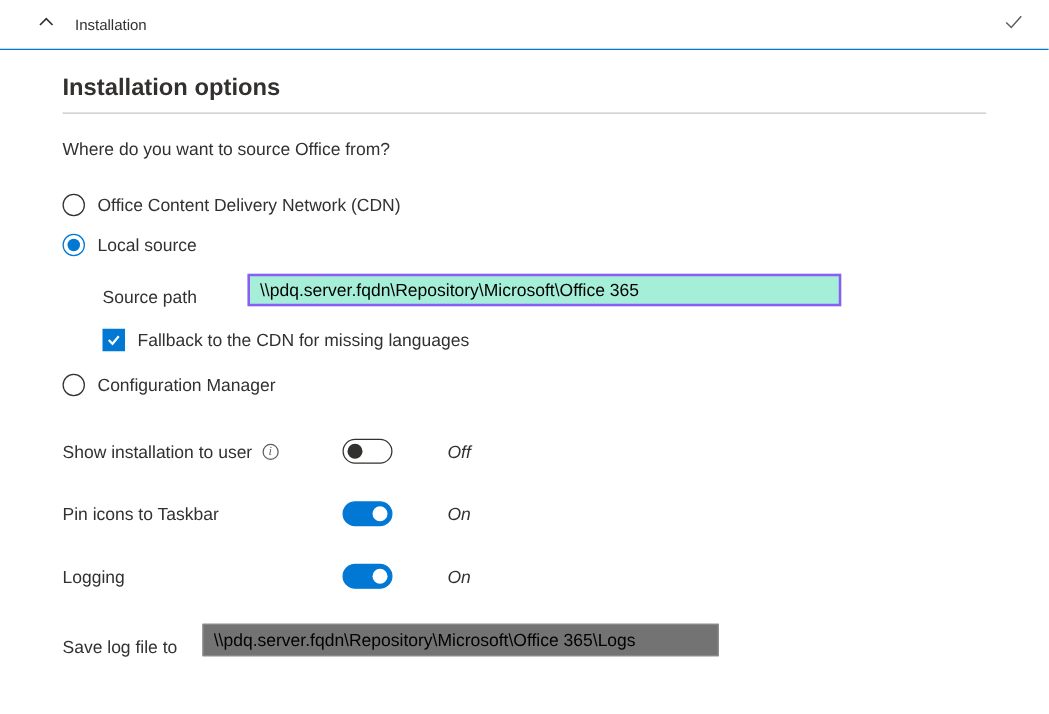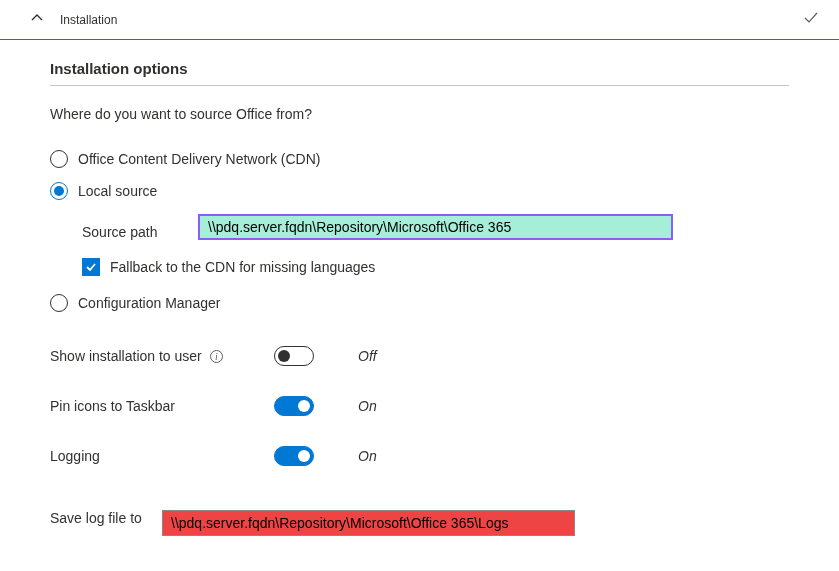--- a/index.html
+++ b/index.html
@@ -26,21 +26,21 @@
     font-weight: 400;
     flex: 1;
   }
   .section-header .check {
     color: #605e5c;
   }
   .body {
     padding: 20px 50px 20px 50px;
   }
   .subheading {
-    font-size: 15px;
+    font-size: 19px;
     font-weight: 600;
     padding-bottom: 8px;
     border-bottom: 1px solid #c8c6c4;
     margin-bottom: 20px;
   }
   .question {
     font-size: 14px;
     margin-bottom: 28px;
   }
   .radio-row {
@@ -149,35 +149,35 @@
   .toggle.on .knob {
     width: 12px; height: 12px;
     border-radius: 50%;
     background: #fff;
     position: absolute;
     right: 3px; top: 3px;
   }
   .toggle-state { font-size: 14px; font-style: italic; }
   .save-row {
     display: flex;
-    align-items: flex-start;
-    margin-top: 44px;
+    align-items: flex-end;
+    margin-top: 28px;
   }
   .save-label {
     width: 112px;
     font-size: 14px;
   }
   .save-input {
     flex: 0 0 413px;
     height: 26px;
     padding: 2px 8px;
     font-family: inherit;
     font-size: 14px;
     border: 1px solid #8a8886;
-    background: #ef4444;
+    background: #737373;
     outline: none;
   }
 </style>
 </head>
 <body>
 
 <div class="section-header">
   <span class="chevron">
     <svg width="14" height="14" viewBox="0 0 14 14">
         <path d="M2 9 L7 4 L12 9" stroke="#323130" stroke-width="1.4" fill="none"></path>

